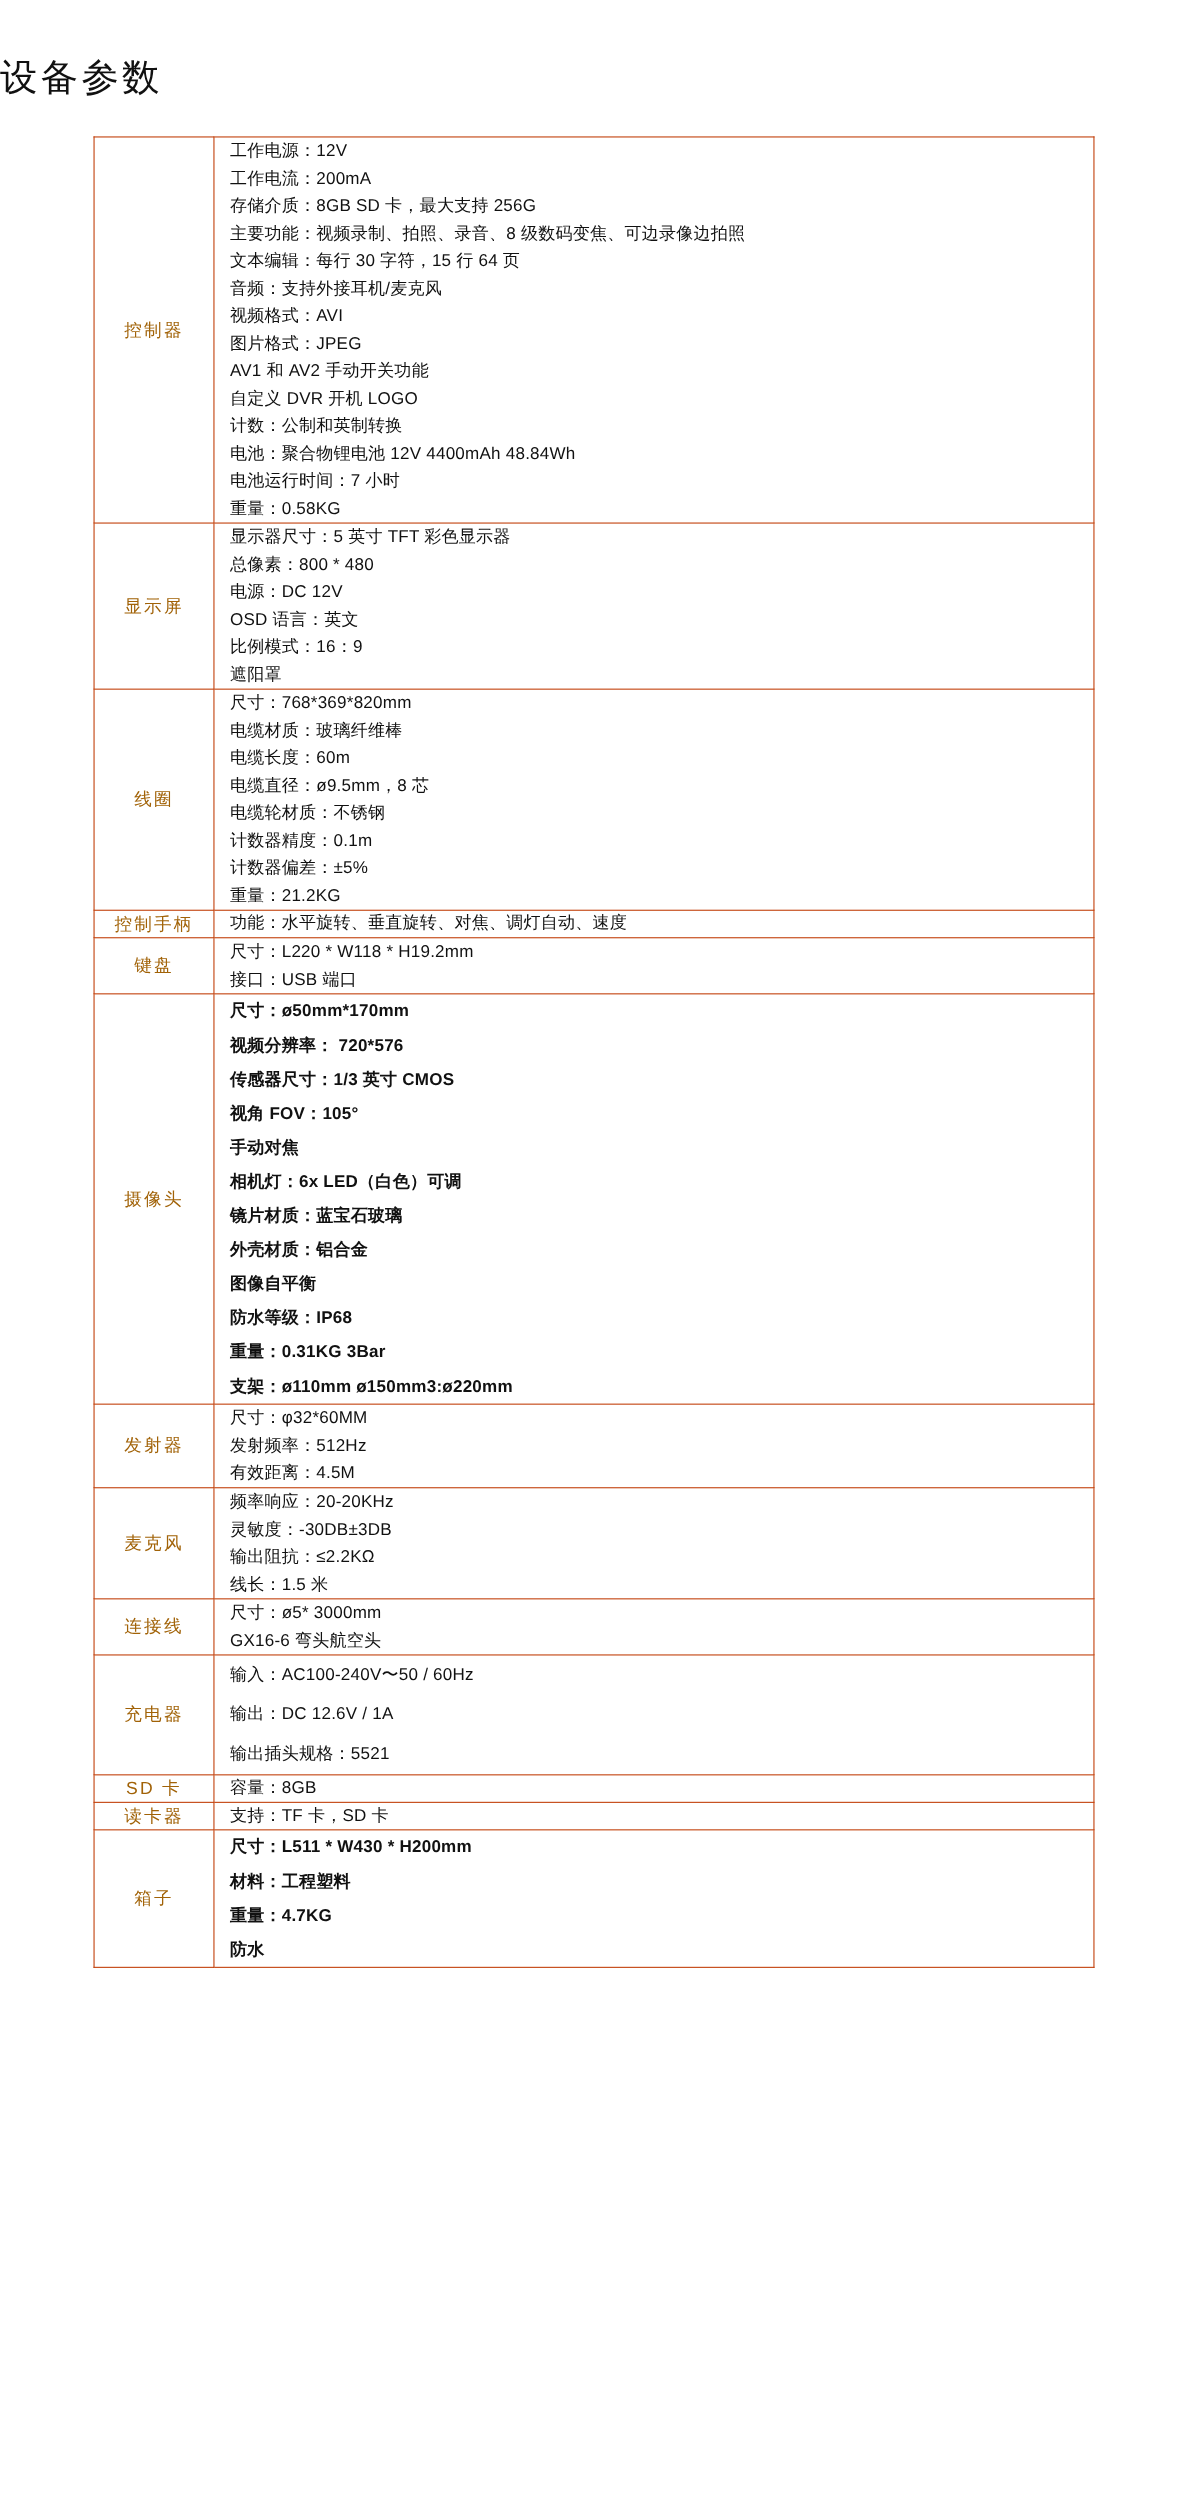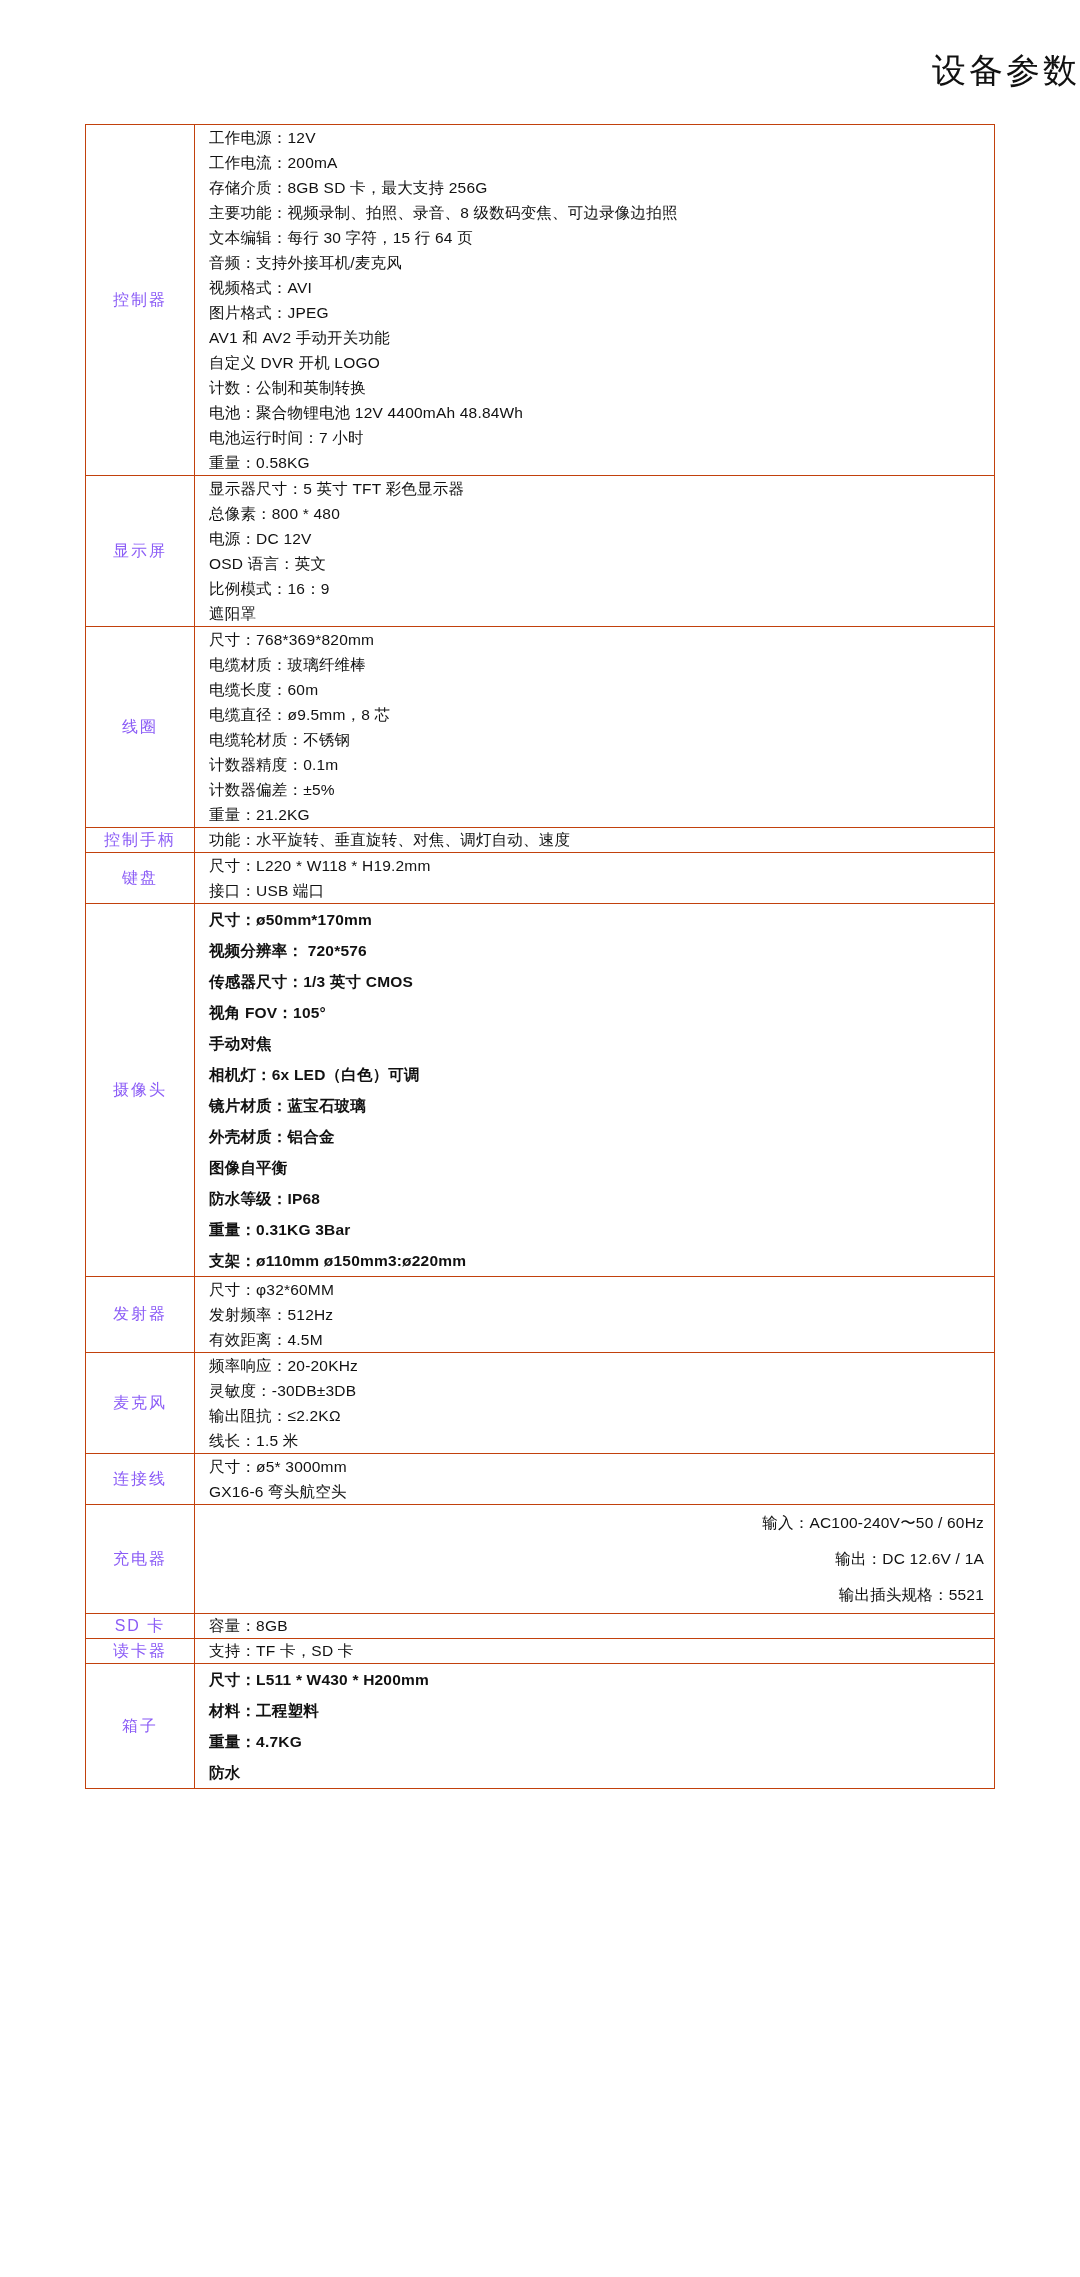--- a/index.html
+++ b/index.html
@@ -13,21 +13,21 @@
     color: #1a1a1a;
   }
   .page {
     width: 1080px;
     min-height: 2277px;
     box-sizing: border-box;
     padding: 0;
     background: #fff;
   }
   .doc-title {
-    text-align: right;
+    text-align: left;
     font-size: 34px;
     letter-spacing: 3px;
     font-weight: normal;
     color: #111;
     padding: 48px 0 30px 0;
     margin: 0;
   }
   .spec-table-wrap {
     padding: 0 85px 40px 85px;
   }
@@ -40,21 +40,21 @@
   table.spec td {
     border: 1px solid #c2410c;
     vertical-align: middle;
     padding: 0;
   }
   td.cat {
     width: 108px;
     text-align: center;
     font-size: 16px;
     letter-spacing: 2px;
-    color: #8b5cf6;
+    color: #a16207;
     padding: 6px 4px;
   }
   td.vals {
     padding: 7px 0 7px 0;
   }
   ul.lines {
     list-style: none;
     margin: 0;
     padding: 0;
   }
@@ -66,21 +66,20 @@
     white-space: nowrap;
     letter-spacing: 0.2px;
   }
   
   tr.loose ul.lines li {
     line-height: 31px;
     font-weight: bold;
   }
   tr.loose2 ul.lines li {
     line-height: 36px;
-    text-align: right;
   }
   tr.single td.vals ul.lines li {
     line-height: 24px;
   }
 </style>
 </head>
 <body>
 
 <div class="page">
 

